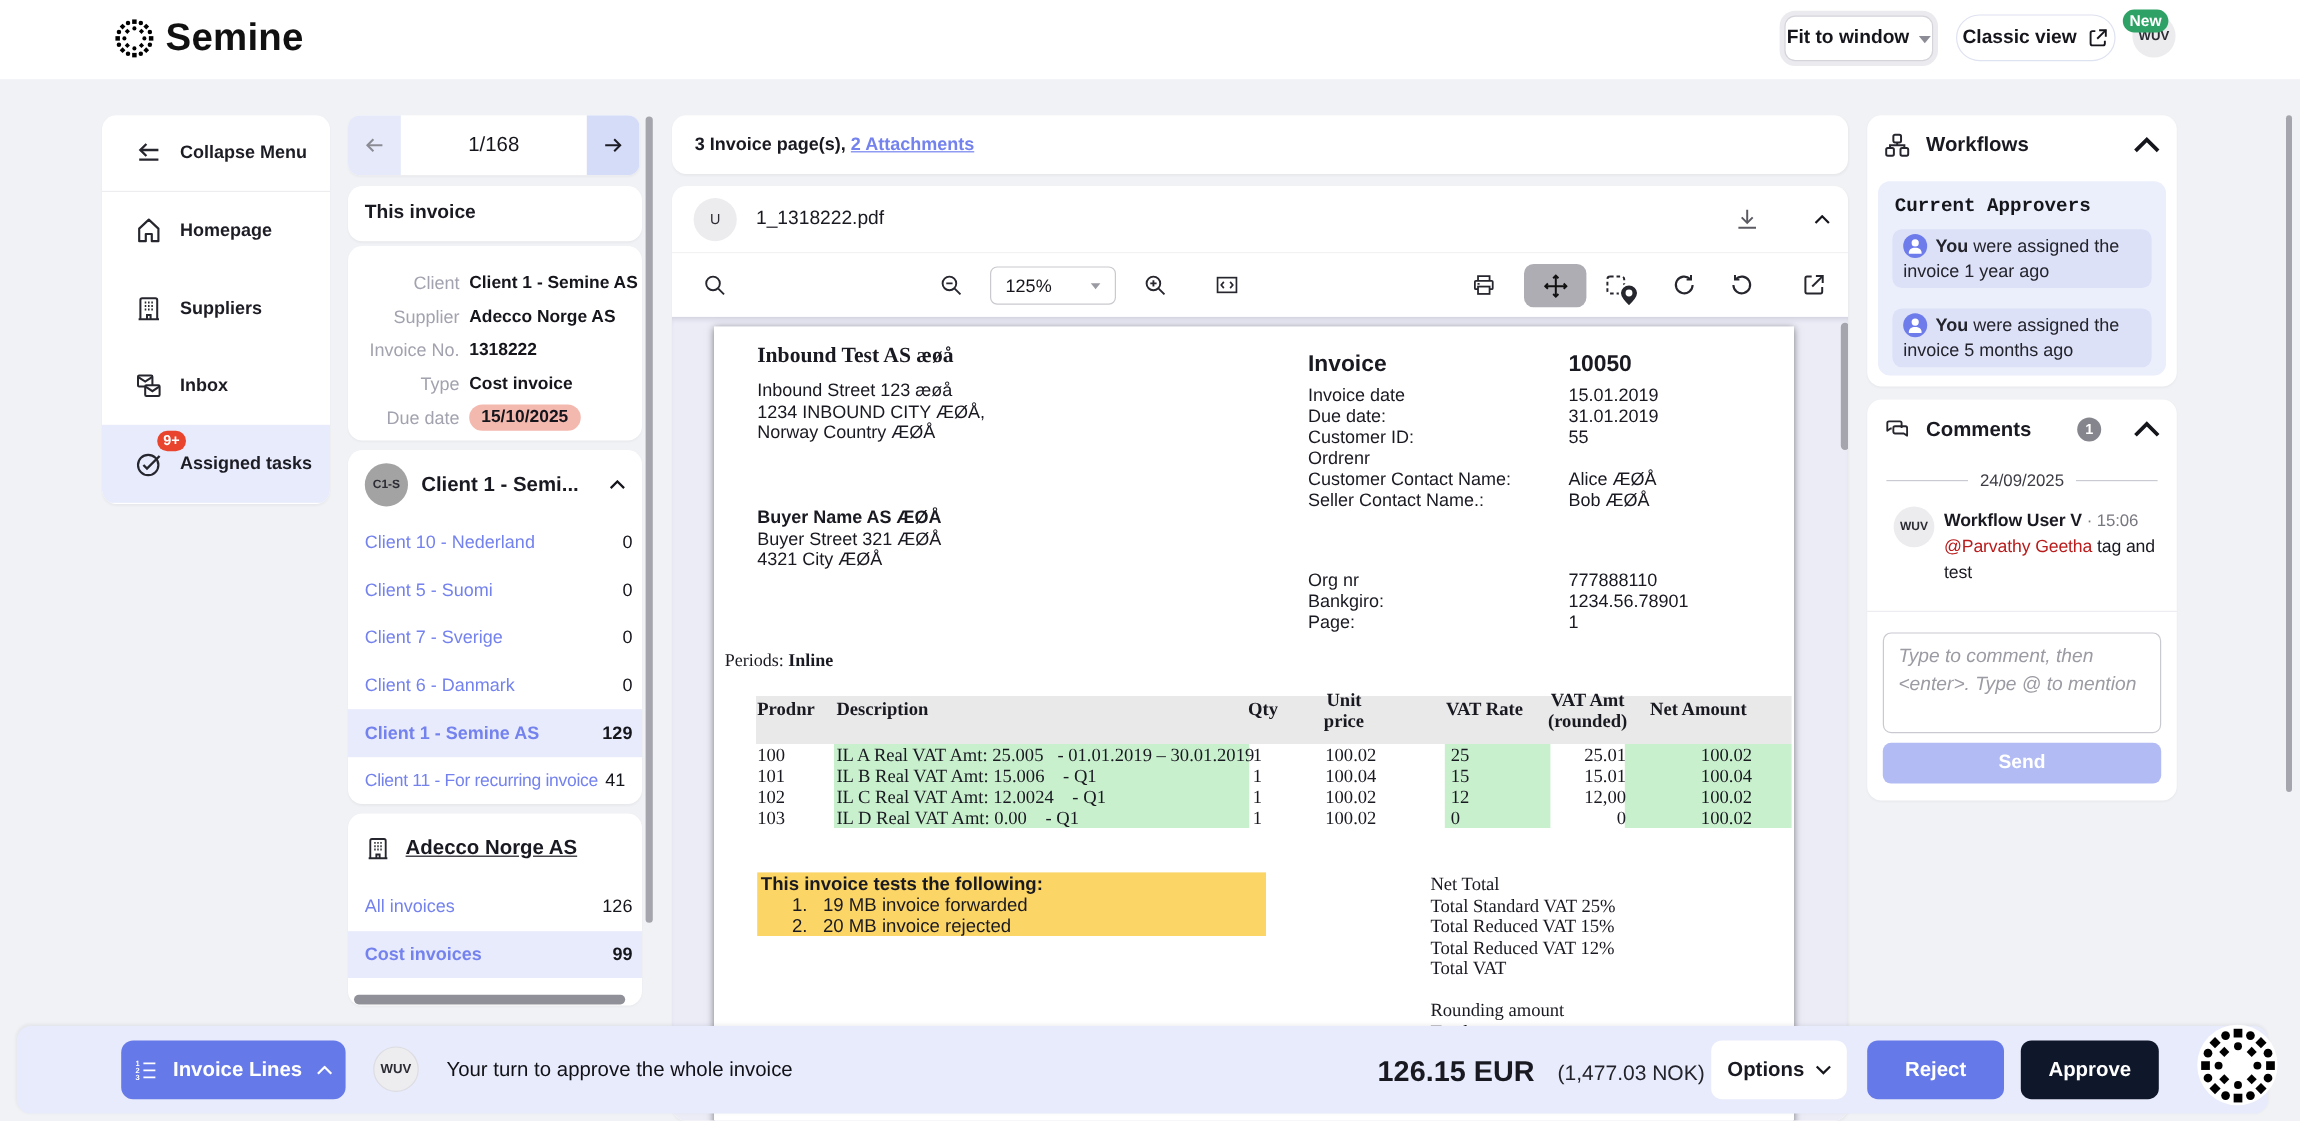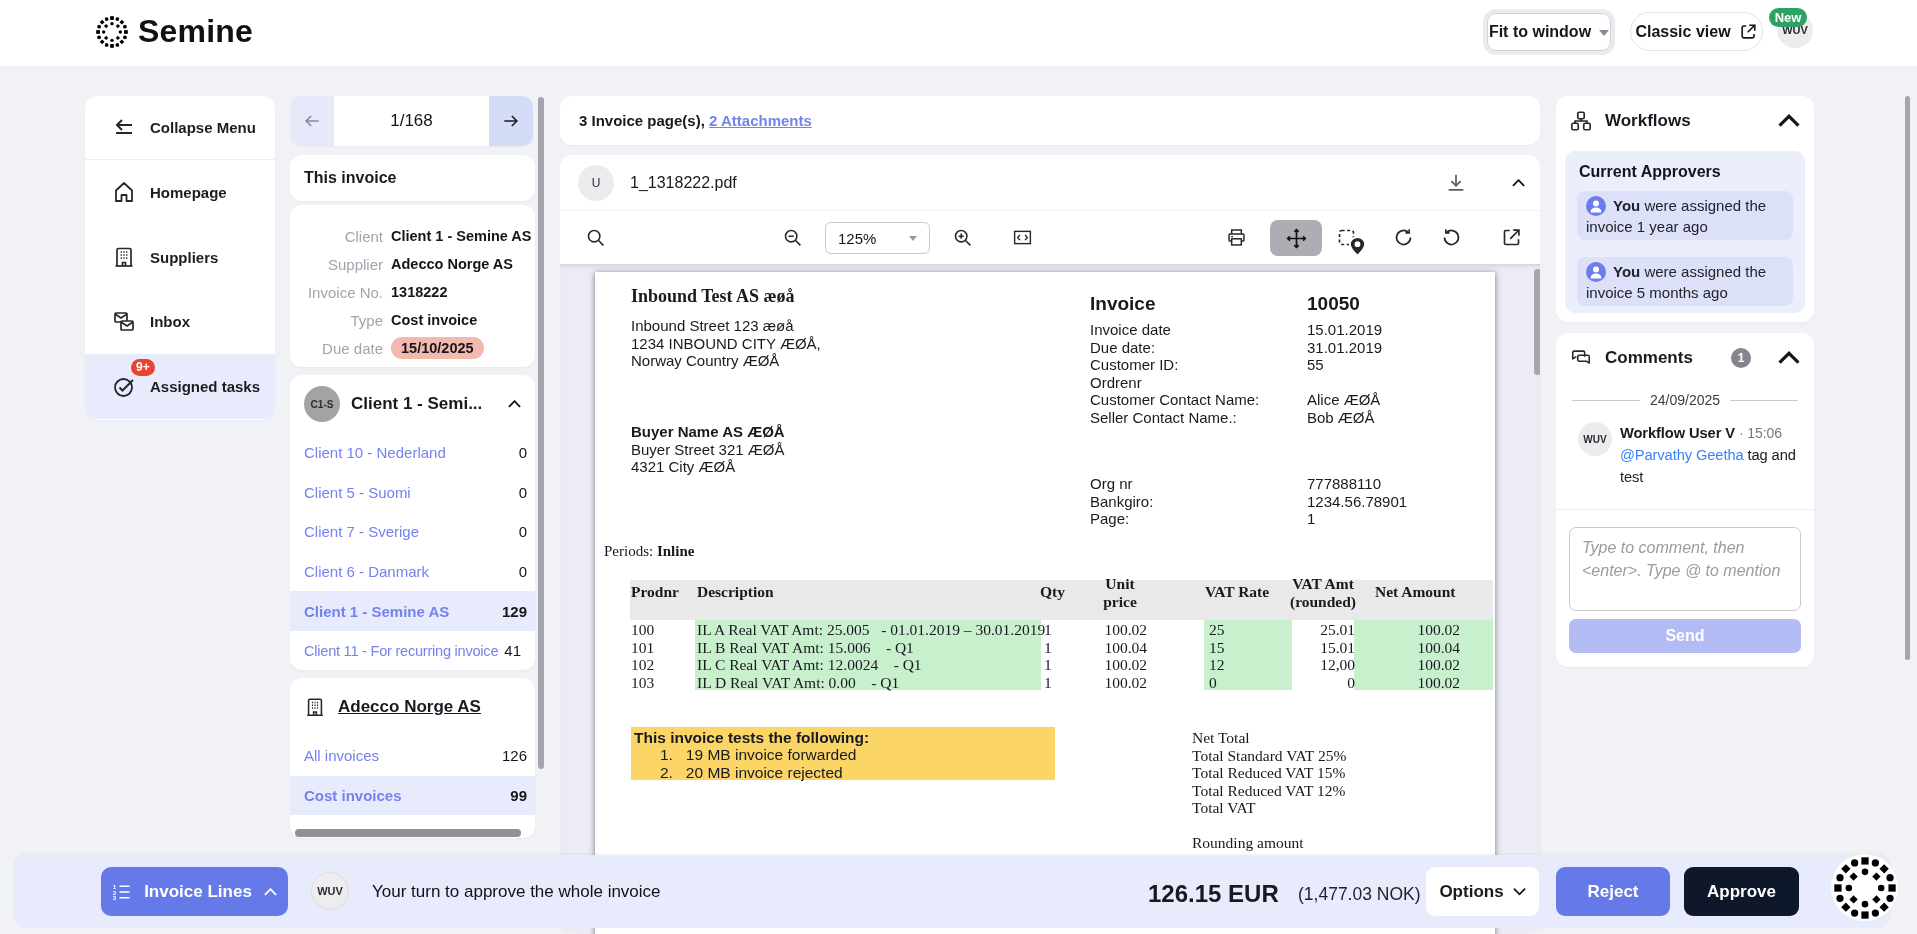--- a/index.html
+++ b/index.html
@@ -80,33 +80,33 @@
 #page .serif { font-family:"Liberation Serif",serif; }
 .pt { position:absolute; white-space:pre; }
 
 
 #wfcard { left:1556px; top:96px; width:258px; height:226px; }
 .rhead { height:49px; display:flex; align-items:center; padding:0 14px; gap:13px; }
 .rhead svg { width:22px; height:22px; }
 .rhead .t { font-size:17px; font-weight:700; flex:1; }
 .chev { width:13px; height:8px; flex:none; }
 #wfpanel { position:absolute; left:9px; top:55px; width:240px; height:162px; background:#ebeefb; border-radius:10px; padding:10px 12px; }
-#wfpanel h3 { font-size:16px; font-weight:700; margin:2px 0 10px 2px; color:#15151c;}
+#wfpanel h3 { font-size:16px; font-weight:700; margin:2px 0 10px 2px; color:#15151c;font-family:Liberation Mono, monospace;}
 .appr { background:#dce1f8; border-radius:8px; padding:4px 9px; font-size:15px; line-height:21px; color:#23232b; margin-bottom:17px; position:relative; height:49px; }
 .appr .pava { display:inline-block; vertical-align:-5px; width:20px; height:20px; border-radius:50%; background:#6d7cea; margin-right:7px; }
 #cmcard { left:1556px; top:333px; width:258px; height:334px; }
 #cmbadge { width:20px; height:20px; border-radius:50%; background:#85858d; color:#fff; font-size:12px; font-weight:700; display:flex; align-items:center; justify-content:center; margin-right:14px;}
 .dated { display:flex; align-items:center; gap:10px; margin:10px 16px 0; color:#3c3c44; font-size:14px; }
 .dated:before,.dated:after { content:""; flex:1; border-top:1px solid #c9cad2; }
 #cmt { display:flex; padding:14px 6px 0 22px; gap:8px; }
 #cmt .wava { width:34px; height:34px; border-radius:50%; background:#ececef; flex:none; display:flex; align-items:center; justify-content:center; font-size:10px; font-weight:700; color:#2c2c34;}
 #cmt .body { font-size:14.7px; line-height:22px; letter-spacing:-0.1px; }
 #cmt .nm { font-weight:700; }
 #cmt .tm { color:#77777f; font-size:14px; }
-#cmt .mention { color:#3b82f6; }
+#cmt .mention { color:#b91c1c; }
 #cmtinput { position:absolute; left:13px; top:194px; width:232px; height:84px; border:1px solid #c9c9d1; border-radius:7px; padding:8px 12px; font-size:16px; font-style:italic; color:#9b9ba3; line-height:23px; }
 #sendbtn { position:absolute; left:13px; top:286px; width:232px; height:34px; background:#b2bbf3; border-radius:7px; color:#fff; font-size:16px; font-weight:700; display:flex; align-items:center; justify-content:center; }
 
 
 #botbar { position:absolute; left:14px; top:855px; width:1876px; height:73px; background:#e8ebfb; border-radius:12px; box-shadow:0 -1px 3px rgba(30,30,60,0.06); }
 #illbtn { position:absolute; left:87px; top:12px; width:187px; height:49px; background:#6679e8; border-radius:10px; color:#fff; display:flex; align-items:center; justify-content:center; gap:12px; font-size:17px; font-weight:600; }
 #bava { position:absolute; left:297px; top:17px; width:38px; height:38px; border-radius:50%; background:#ededf0; border:1px solid #dcdce2; display:flex; align-items:center; justify-content:center; font-size:11px; font-weight:700; color:#2c2c34;}
 #turn { position:absolute; left:358px; top:27px; font-size:17px; font-weight:400; color:#111118; }
 #amt { position:absolute; left:1134px; top:25px; font-size:24px; font-weight:700; }
 #amt2 { position:absolute; left:1284px; top:29px; font-size:17.5px; color:#23232b; }

